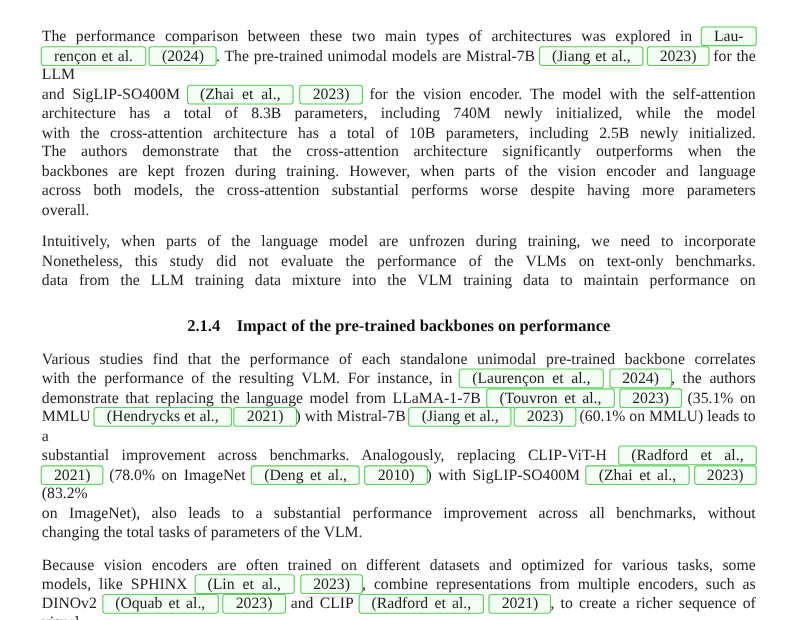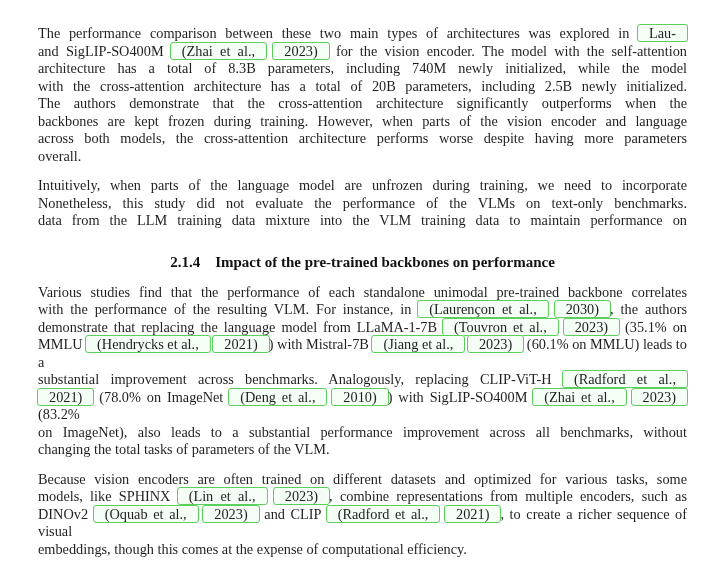--- a/index.html
+++ b/index.html
@@ -58,37 +58,38 @@
     white-space: nowrap;
   }
 </style>
 </head>
 <body>
 
 <div id="page" style="background: rgb(255, 255, 255); color: rgb(31, 31, 31);">
   <div id="doc">
       <div class="para">
         <div class="line">The performance comparison between these two main types of architectures was explored in <span class="cite">Lau-</span></div>
+        <div class="line"><span class="cite">rençon et al.</span> <span class="cite">(2024)</span>. The pre-trained unimodal models are Mistral-7B <span class="cite">(Jiang et al.,</span> <span class="cite">2023)</span> for the LLM</div>
         <div class="line">and SigLIP-SO400M <span class="cite">(Zhai et al.,</span> <span class="cite">2023)</span> for the vision encoder. The model with the self-attention</div>
         <div class="line">architecture has a total of 8.3B parameters, including 740M newly initialized, while the model</div>
-        <div class="line">with the cross-attention architecture has a total of 20B parameters, including 2.5B newly initialized.</div>
+        <div class="line">with the cross-attention architecture has a total of 10B parameters, including 2.5B newly initialized.</div>
         <div class="line">The authors demonstrate that the cross-attention architecture significantly outperforms when the</div>
         <div class="line">backbones are kept frozen during training. However, when parts of the vision encoder and language</div>
-        <div class="line">across both models, the cross-attention architecture performs worse despite having more parameters</div>
+        <div class="line">across both models, the cross-attention substantial performs worse despite having more parameters</div>
         <div class="line last">overall.</div>
       </div>
       <div class="para">
         <div class="line">Intuitively, when parts of the language model are unfrozen during training, we need to incorporate</div>
         <div class="line">Nonetheless, this study did not evaluate the performance of the VLMs on text-only benchmarks.</div>
         <div class="line">data from the LLM training data mixture into the VLM training data to maintain performance on</div>
       </div>
       <div class="heading"><span class="hnum">2.1.4</span><span class="htitle">Impact of the pre-trained backbones on performance</span></div>
       <div class="para">
         <div class="line">Various studies find that the performance of each standalone unimodal pre-trained backbone correlates</div>
-        <div class="line">with the performance of the resulting VLM. For instance, in <span class="cite">(Laurençon et al.,</span> <span class="cite">2030)</span>, the authors</div>
+        <div class="line">with the performance of the resulting VLM. For instance, in <span class="cite">(Laurençon et al.,</span> <span class="cite">2024)</span>, the authors</div>
         <div class="line">demonstrate that replacing the language model from LLaMA-1-7B <span class="cite">(Touvron et al.,</span> <span class="cite">2023)</span> (35.1% on</div>
         <div class="line">MMLU <span class="cite">(Hendrycks et al.,</span> <span class="cite">2021)</span>) with Mistral-7B <span class="cite">(Jiang et al.,</span> <span class="cite">2023)</span> (60.1% on MMLU) leads to a</div>
         <div class="line">substantial improvement across benchmarks. Analogously, replacing CLIP-ViT-H <span class="cite">(Radford et al.,</span></div>
         <div class="line"><span class="cite">2021)</span> (78.0% on ImageNet <span class="cite">(Deng et al.,</span> <span class="cite">2010)</span>) with SigLIP-SO400M <span class="cite">(Zhai et al.,</span> <span class="cite">2023)</span> (83.2%</div>
         <div class="line">on ImageNet), also leads to a substantial performance improvement across all benchmarks, without</div>
         <div class="line last">changing the total tasks of parameters of the VLM.</div>
       </div>
       <div class="para">
         <div class="line">Because vision encoders are often trained on different datasets and optimized for various tasks, some</div>
         <div class="line">models, like SPHINX <span class="cite">(Lin et al.,</span> <span class="cite">2023)</span>, combine representations from multiple encoders, such as</div>

